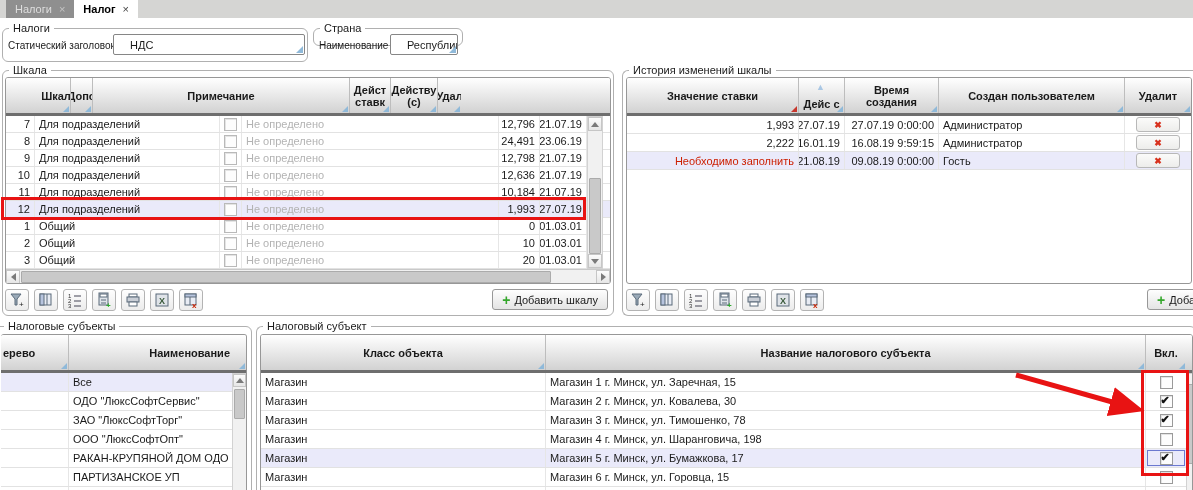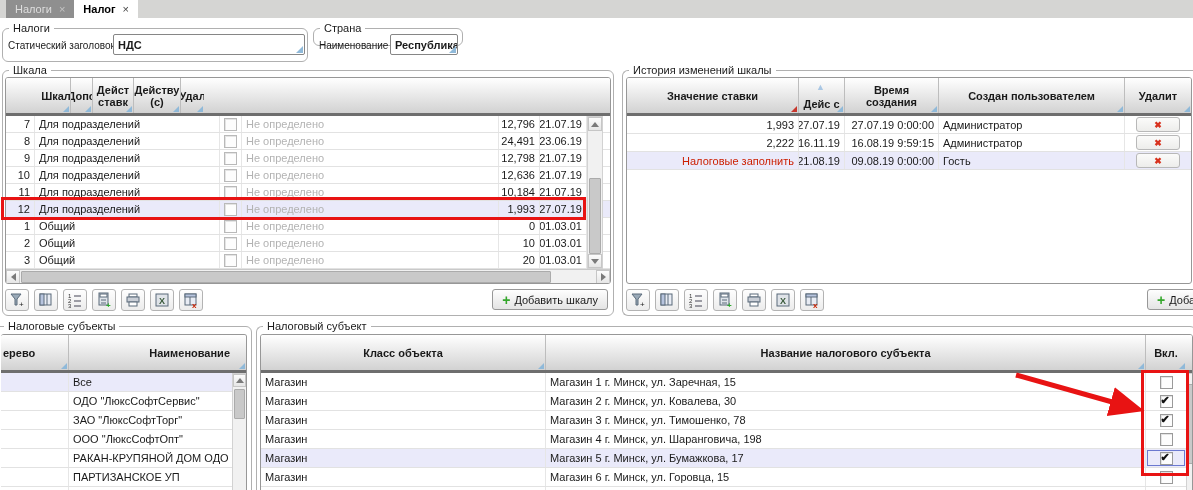--- a/index.html
+++ b/index.html
@@ -11,21 +11,21 @@
   .tab.inactive{background:#8f8f8f;color:#dedede;}
   .tab.inactive .tab-close{color:#c4c4c4;}
   .tab.active{background:#ffffff;color:#000;font-weight:bold;text-align:center;}
   .tab.active .tab-close{color:#444;font-weight:normal;}
   .tab-close{font-size:11px;}
   
   .group{position:absolute;border:1px solid #b0b0b0;border-radius:6px;background:#fff;box-sizing:border-box;}
   .glabel{position:absolute;top:-7px;left:6px;background:#fff;padding:0 4px;white-space:nowrap;}
   .toplabel{position:absolute;font-size:10px;white-space:nowrap;}
   .inputbox{position:absolute;border:1px solid #868686;border-radius:2px;background:#fff;display:flex;align-items:center;
-            padding:0 4px;overflow:hidden;white-space:nowrap;box-sizing:border-box;font-weight:bold;}
+            padding:0 16px;overflow:hidden;white-space:nowrap;box-sizing:border-box;}
   .inputbox::after{content:"";position:absolute;right:1px;bottom:1px;border-left:7px solid transparent;border-bottom:7px solid #8fb9d9;}
   
   .tbl{position:absolute;border:1px solid #979797;border-radius:3px;background:#fff;box-sizing:border-box;overflow:hidden;}
   .thead{display:flex;background:linear-gradient(#ffffff,#d2d2d2);border-bottom:3px solid #6e6e6e;box-sizing:border-box;}
   .th{position:relative;display:flex;align-items:center;justify-content:center;text-align:center;font-weight:bold;
       border-right:1px solid #bdbdbd;box-sizing:border-box;padding:1px 2px;overflow:hidden;line-height:12px;flex-wrap:wrap;}
   .th::after{content:"";position:absolute;right:1px;bottom:1px;border-left:6px solid transparent;border-bottom:6px solid #8fb9d9;}
   .th.grip-red::after{border-bottom-color:#c8372d;}
   .tr{display:flex;border-bottom:1px solid #e2e2e2;box-sizing:border-box;background:#fff;}
   .tr.sel{background:#eaeafa;}
@@ -105,20 +105,21 @@
   </div>
 </div>
 
 <div class="group" style="left:2px;top:70px;width:612px;height:246px;">
   <span class="glabel">Шкала</span>
 
   <div class="tbl h17" style="left:2px;top:6px;width:606px;height:207px;">
     <div class="thead" style="height:38px;padding-left:36px;">
       <div class="th s-num">Шкал</div>
       <div class="th s-chk">Допо</div>
+      <div class="th s-note">Примечание</div>
       <div class="th s-rate">Дейст ставк</div>
       <div class="th s-date">Действу (с)</div>
       <div class="th s-del">Удал</div>
     </div>
 
     <div class="tr">
       <div class="td s-num num">7</div>
       <div class="td s-type">Для подразделений</div>
       <div class="td s-chk ctr">
           <span class="cb dim"></span>
@@ -320,31 +321,31 @@
       <div class="td h-created num">27.07.19 0:00:00</div>
       <div class="td h-user">Администратор</div>
       <div class="td h-del ctr">
           <span class="delbtn">
             <span>✖</span>
           </span>
         </div>
     </div>
     <div class="tr">
       <div class="td h-val num">2,222</div>
-      <div class="td h-since num">16.11.19</div>
+      <div class="td h-since num">16.01.19</div>
       <div class="td h-created num">16.08.19 9:59:15</div>
       <div class="td h-user">Администратор</div>
       <div class="td h-del ctr">
           <span class="delbtn">
             <span>✖</span>
           </span>
         </div>
     </div>
     <div class="tr sel">
-      <div class="td h-val num redtext">Налоговые заполнить</div>
+      <div class="td h-val num redtext">Необходимо заполнить</div>
       <div class="td h-since num">21.08.19</div>
       <div class="td h-created num">09.08.19 0:00:00</div>
       <div class="td h-user">Гость</div>
       <div class="td h-del ctr">
           <span class="delbtn">
             <span>✖</span>
           </span>
         </div>
     </div>
   </div>

